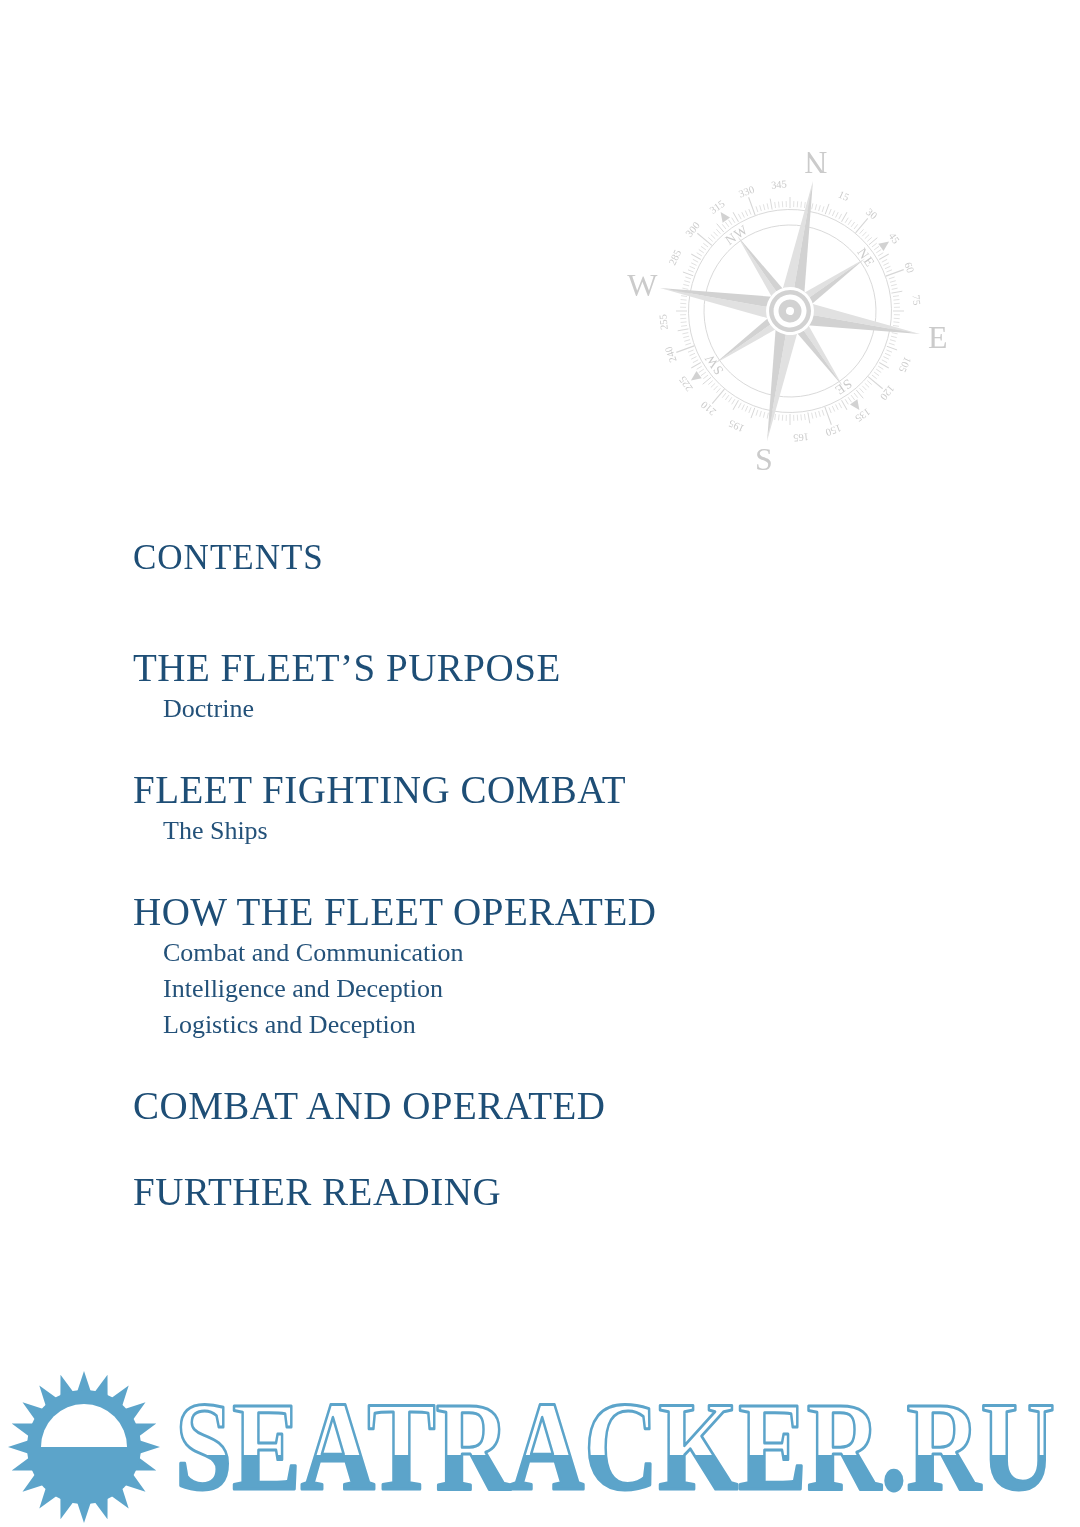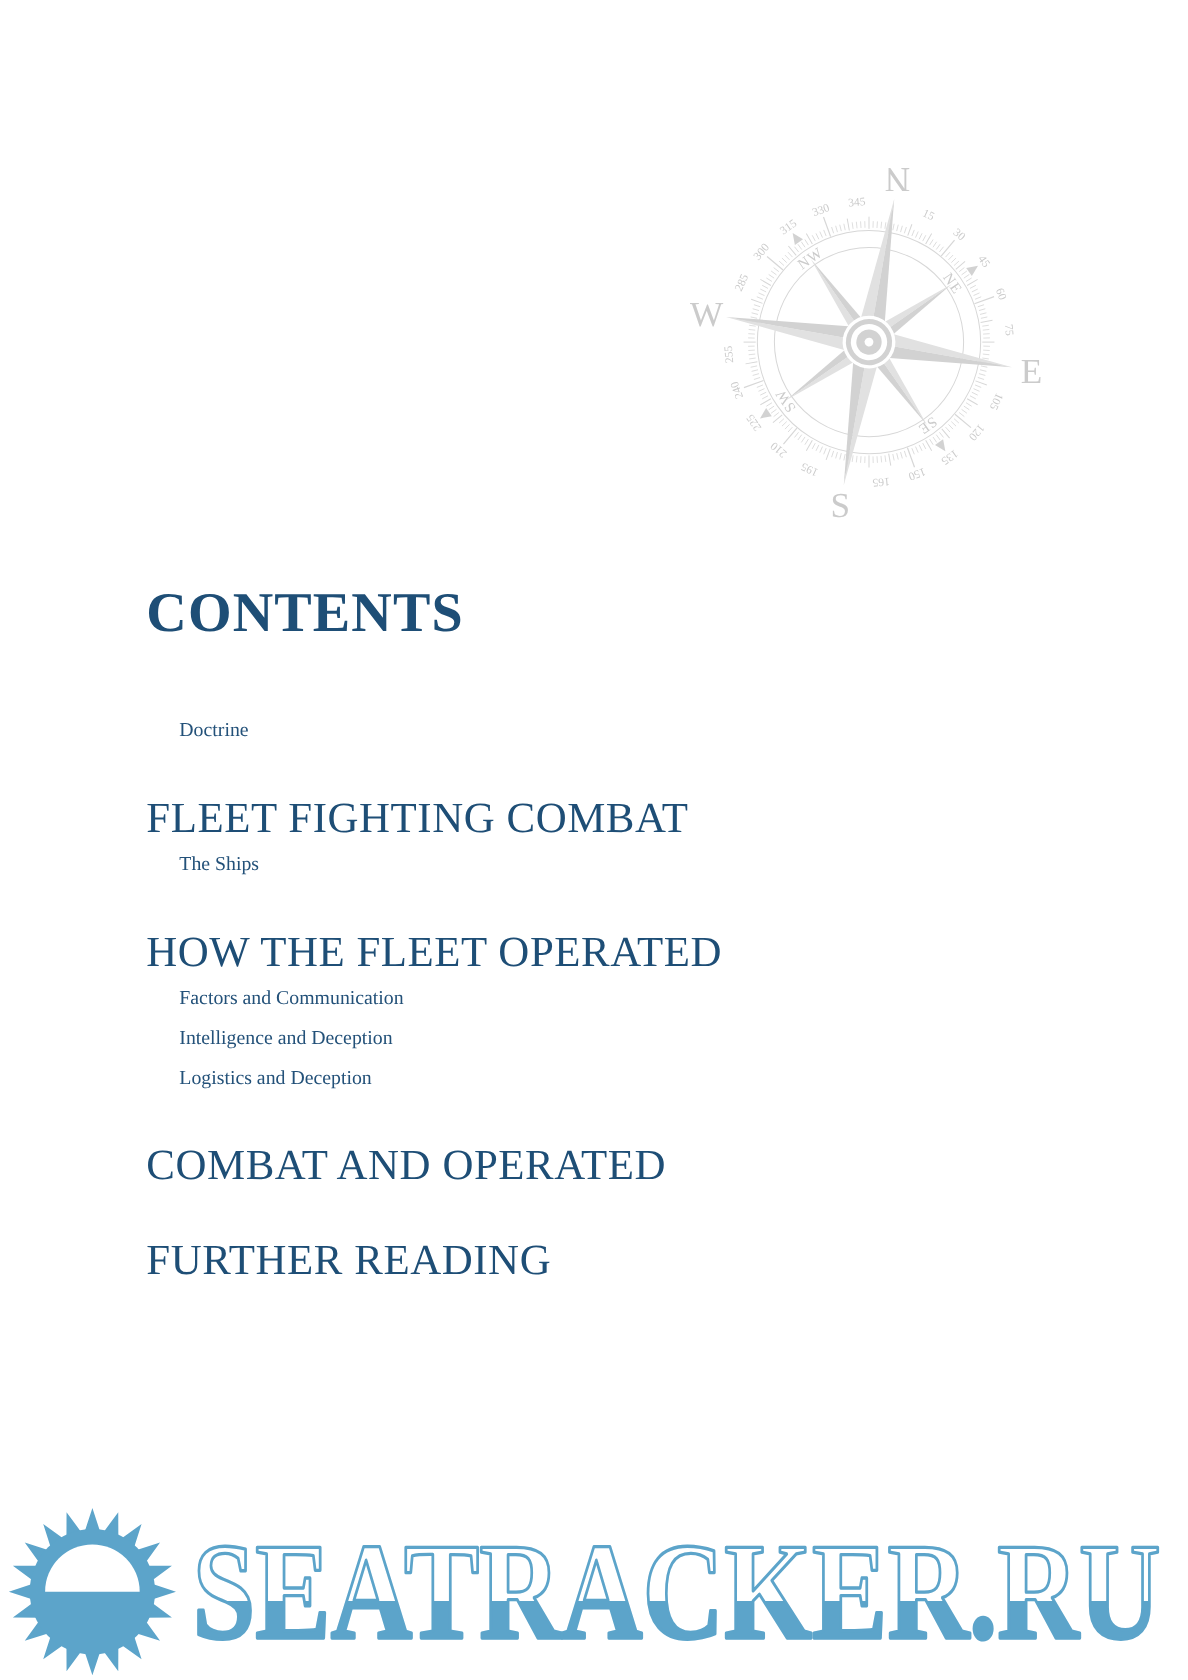--- a/index.html
+++ b/index.html
@@ -21,43 +21,43 @@
   }
   
   .toc {
     position: absolute;
     left: 133px;
     top: 531px;
     width: 760px;
     color: var(--heading-blue, #1e4e76);
   }
   .toc h1 {
-    font-size: 51px;
+    font-size: 35px;
     line-height: 54px;
-    font-weight: bold;
+    font-weight: normal;
     letter-spacing: 1px;
     margin: 0 0 60px 0;
     color: var(--heading-blue, #1e4e76);
   }
   .toc section { margin: 0 0 40px 0; }
   .toc h2 {
     font-size: 39px;
     line-height: 46px;
     font-weight: normal;
     letter-spacing: 0.5px;
     margin: 0;
     color: var(--heading-blue, #1e4e76);
   }
   .toc ul {
     list-style: none;
     margin: 0;
     padding: 0 0 0 30px;
   }
   .toc li {
-    font-size: 18px;
+    font-size: 26px;
     line-height: 36px;
     color: var(--subitem-blue, #235179);
   }
   
   #wm {
     position: absolute;
     left: 0;
     top: 1358px;
     width: 1080px;
     height: 169px;
@@ -309,36 +309,37 @@
       <text x="204.04722665003956" y="30.27883704816881" text-anchor="middle" dominant-baseline="central" font-size="32" fill="#cbcbcb" font-family="&quot;Liberation Serif&quot;, serif" transform="rotate(180 204.04722665003956 30.27883704816881)">N</text>
       <text x="325.72116295183116" y="204.04722665003953" text-anchor="middle" dominant-baseline="central" font-size="32" fill="#cbcbcb" font-family="&quot;Liberation Serif&quot;, serif" transform="">E</text>
       <text x="151.95277334996044" y="325.72116295183116" text-anchor="middle" dominant-baseline="central" font-size="32" fill="#cbcbcb" font-family="&quot;Liberation Serif&quot;, serif" transform="">S</text>
       <text x="30.278837048168782" y="151.9527733499605" text-anchor="middle" dominant-baseline="central" font-size="32" fill="#cbcbcb" font-family="&quot;Liberation Serif&quot;, serif" transform="">W</text>
     </svg>
 
   <main class="toc">
     <h1>CONTENTS</h1>
 
     <section>
+      <h2>THE FLEET’S PURPOSE</h2>
       <ul>
         <li>Doctrine</li>
       </ul>
     </section>
 
     <section>
       <h2>FLEET FIGHTING COMBAT</h2>
       <ul>
         <li>The Ships</li>
       </ul>
     </section>
 
     <section>
       <h2>HOW THE FLEET OPERATED</h2>
       <ul>
-        <li>Factors and Communication</li>
+        <li>Combat and Communication</li>
         <li>Intelligence and Deception</li>
         <li>Logistics and Deception</li>
       </ul>
     </section>
 
     <section>
       <h2>COMBAT AND OPERATED</h2>
     </section>
 
     <section>

